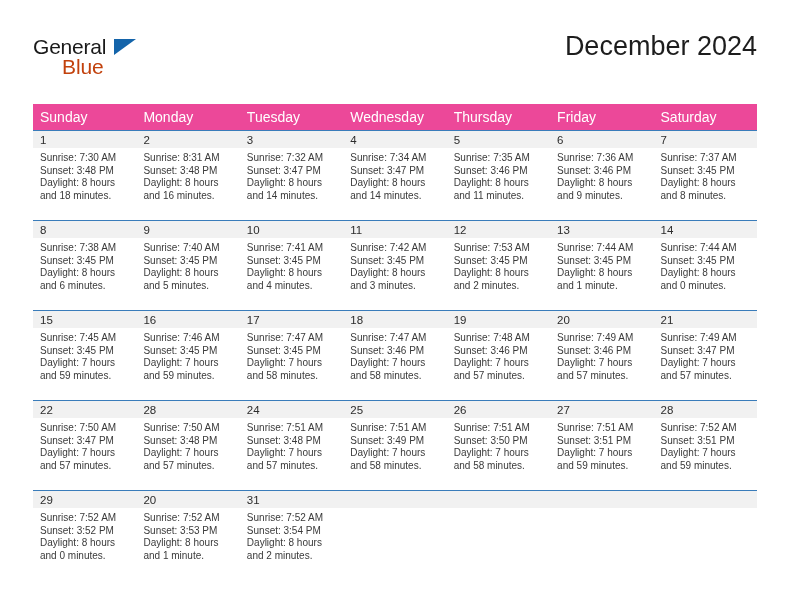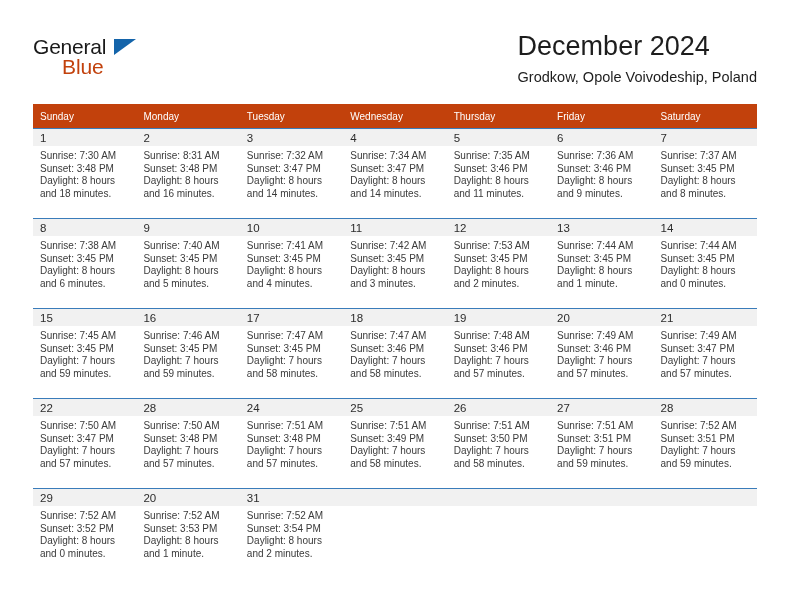--- a/index.html
+++ b/index.html
@@ -80,23 +80,23 @@
   
   .calendar {
     position: absolute;
     left: 33px;
     top: 104px;
     width: 724px;
     border-collapse: collapse;
     table-layout: fixed;
   }
   .calendar th {
-    background: #c2410c;
+    background: #ec4899;
     color: #ffffff;
-    font-size: 10px;
+    font-size: 14px;
     font-weight: normal;
     text-align: left;
     padding: 5px 0 5px 7px;
     height: 14px;
     border: none;
   }
   .calendar td {
     vertical-align: top;
     padding: 0;
     border: none;
@@ -135,21 +135,20 @@
 <div class="page-header">
 
   <div class="logo">
     <span class="logo-general">General</span>
     <span class="logo-triangle"></span>
     <span class="logo-blue">Blue</span>
   </div>
 
   <div class="title-block">
     <div class="cal-title">December 2024</div>
-    <div class="cal-subtitle">Grodkow, Opole Voivodeship, Poland</div>
   </div>
 
 </div>
 
 <table class="calendar">
   <thead>
     <tr id="weekday-row">
         <th>Sunday</th>
         <th>Monday</th>
         <th>Tuesday</th>

